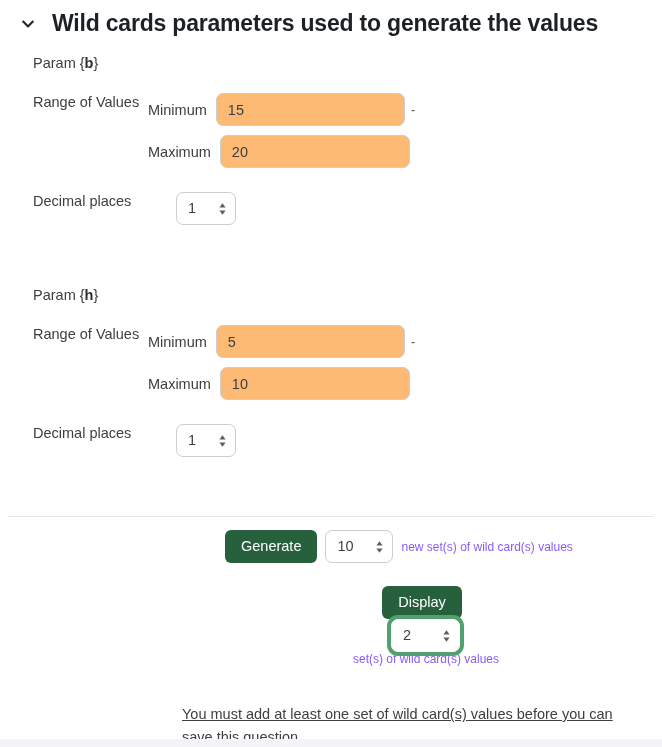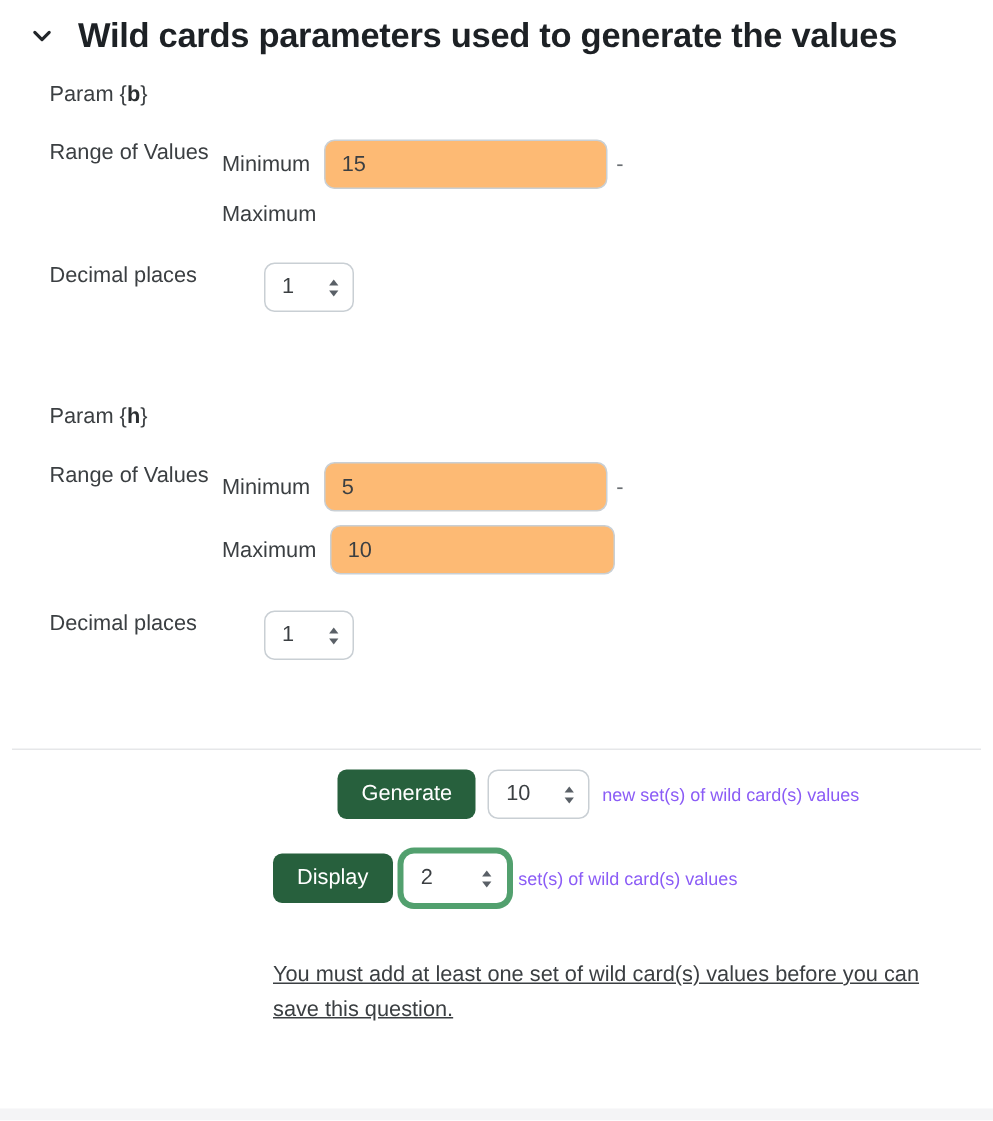--- a/index.html
+++ b/index.html
@@ -226,20 +226,21 @@
   <div class="row range-row">
     <div class="row-label">Range of Values</div>
     <div class="row-field" style="display:block;">
       <div class="minmax-line">
         <span class="inline-label">Minimum</span>
         <input class="text-input input-min" type="text" value="15" style="">
         <span class="dash">-</span>
       </div>
       <div class="minmax-line">
         <span class="inline-label">Maximum</span>
+        <input class="text-input input-max" type="text" value="20" style="">
       </div>
     </div>
   </div>
 
   <div class="row decimal-row">
     <div class="row-label">Decimal places</div>
     <div class="row-field">
       <div class="select-wrap">
         <div class="select-box select-dp">
           <span class="sel-value">1</span>
@@ -307,21 +308,21 @@
             <svg width="9" height="14" viewBox="0 0 9 14" aria-hidden="true">
               <path d="M4.5 1.3 L7.6 5.4 L1.4 5.4 Z" fill="#5a6067"></path>
               <path d="M4.5 12.7 L7.6 8.6 L1.4 8.6 Z" fill="#5a6067"></path>
             </svg>
           </span>
         </div>
       </div>
       <span class="action-text" style="margin-left:8px;">new set(s) of wild card(s) values</span>
     </div>
 
-    <div class="action-line" style="margin-top:23px;">
+    <div class="action-line" style="margin-top:23px;flex-direction:column;">
       <button class="btn-green">Display</button>
       <div class="select-wrap" style="margin-left:7px;">
         <div class="select-box select-disp select-focused">
           <span class="sel-value">2</span>
           <span class="sel-arrows">
             <svg width="9" height="14" viewBox="0 0 9 14" aria-hidden="true">
               <path d="M4.5 1.3 L7.6 5.4 L1.4 5.4 Z" fill="#5a6067"></path>
               <path d="M4.5 12.7 L7.6 8.6 L1.4 8.6 Z" fill="#5a6067"></path>
             </svg>
           </span>

